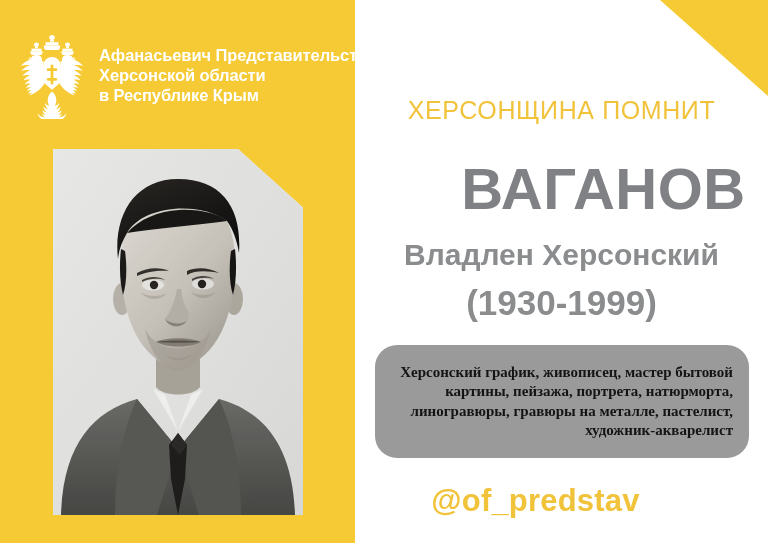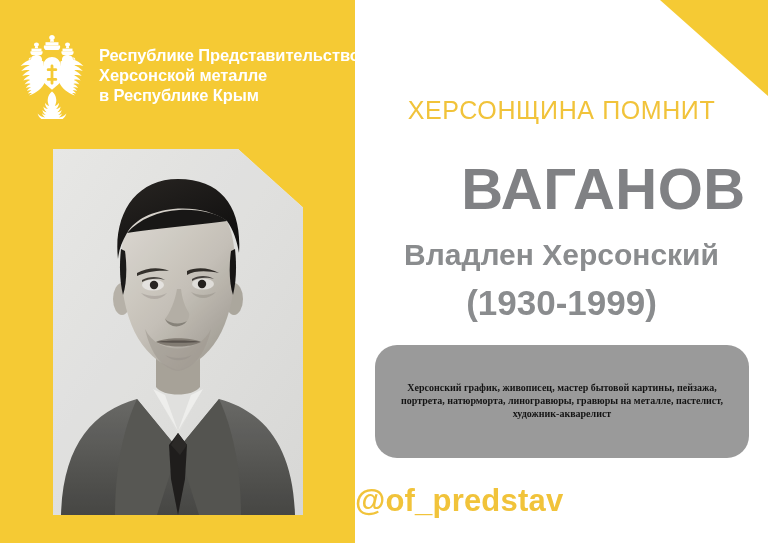--- a/index.html
+++ b/index.html
@@ -162,31 +162,31 @@
     padding: 14px 16px;
     display: flex;
     align-items: center;
     justify-content: center;
     z-index: 4;
   }
   .bio-text {
     color: #141414;
     font-family: "Liberation Serif", serif;
     font-weight: bold;
-    font-size: 10px;
+    font-size: 15px;
     line-height: 1.27;
-    text-align: center;
+    text-align: right;
   }
 
   .handle {
     position: absolute;
     left: 0;
     top: 483px;
     width: 361px;
-    text-align: left;
+    text-align: center;
     color: #F1C33A;
     font-size: 31px;
     font-weight: bold;
     letter-spacing: 0.2px;
     z-index: 4;
   }
 </style>
 </head>
 <body>
 
@@ -241,22 +241,22 @@
 
           <path d="M38 58.5c2.4 1.9 3.8 4.4 4.2 7.6.3 2.5-.2 4.8-1.4 6.9 1.9-.6 3.3-1.7 4.3-3.3-.2 2.6-1.2 4.7-3 6.4 1.9-.4 3.4-1.3 4.5-2.7-.3 2.4-1.4 4.3-3.2 5.8 1.8-.3 3.2-1 4.3-2.2-.5 2.2-1.7 3.9-3.5 5.1 1.6-.2 2.9-.8 3.9-1.8-.6 1.9-1.8 3.3-3.5 4.2 3.4-.3 6-1.6 7.8-3.9-1 4-4.2 6.6-9.4 7.7-1.6.3-3.3.4-5 .4s-3.4-.1-5-.4c-5.2-1.1-8.4-3.7-9.4-7.7 1.8 2.3 4.4 3.6 7.8 3.9-1.7-.9-2.9-2.3-3.5-4.2 1 1 2.3 1.6 3.9 1.8-1.8-1.2-3-2.9-3.5-5.1 1.1 1.2 2.5 1.9 4.3 2.2-1.8-1.5-2.9-3.4-3.2-5.8 1.1 1.4 2.6 2.3 4.5 2.7-1.8-1.7-2.8-3.8-3-6.4 1 1.6 2.4 2.7 4.3 3.3-1.2-2.1-1.7-4.4-1.4-6.9.4-3.2 1.8-5.7 4.2-7.6z"></path>
 
           <path d="M38 30.5c.9 0 1.6.6 1.6 1.5v2.6h2.6c.9 0 1.5.7 1.5 1.6s-.6 1.6-1.5 1.6h-2.6v7.8h2.6c.9 0 1.5.7 1.5 1.6s-.6 1.6-1.5 1.6h-2.6v2.6c0 .9-.7 1.5-1.6 1.5s-1.6-.6-1.6-1.5v-2.6h-2.6c-.9 0-1.5-.7-1.5-1.6s.6-1.6 1.5-1.6h2.6v-7.8h-2.6c-.9 0-1.5-.7-1.5-1.6s.6-1.6 1.5-1.6h2.6v-2.6c0-.9.7-1.5 1.6-1.5z" fill="#F5CA34" opacity="0.0"></path>
         </g>
         <g fill="#F5CA34">
           <path d="M38 31.6c.8 0 1.4.6 1.4 1.3v2.4h2.4c.8 0 1.4.6 1.4 1.4s-.6 1.4-1.4 1.4h-2.4v6.9h2.4c.8 0 1.4.6 1.4 1.4s-.6 1.4-1.4 1.4h-2.4v2.4c0 .8-.6 1.4-1.4 1.4s-1.4-.6-1.4-1.4v-2.4h-2.4c-.8 0-1.4-.6-1.4-1.4s.6-1.4 1.4-1.4h2.4v-6.9h-2.4c-.8 0-1.4-.6-1.4-1.4s.6-1.4 1.4-1.4h2.4v-2.4c0-.7.6-1.3 1.4-1.3z"></path>
         </g>
       </svg>
       <div class="brand-text">
-        <div>Республике Представительство</div>
-        <div>Херсонской металле</div>
+        <div>Афанасьевич Представительство</div>
+        <div>Херсонской области</div>
         <div>в Республике Крым</div>
       </div>
     </div>
 
     <div class="portrait-frame">
       <svg viewBox="0 0 250 366" preserveAspectRatio="xMidYMid slice" aria-hidden="true">
         <defs>
           <linearGradient id="bgGrad" x1="0" y1="0" x2="1" y2="1">
             <stop offset="0%" stop-color="#f4f4f2"></stop>
             <stop offset="100%" stop-color="#e3e3e1"></stop>

